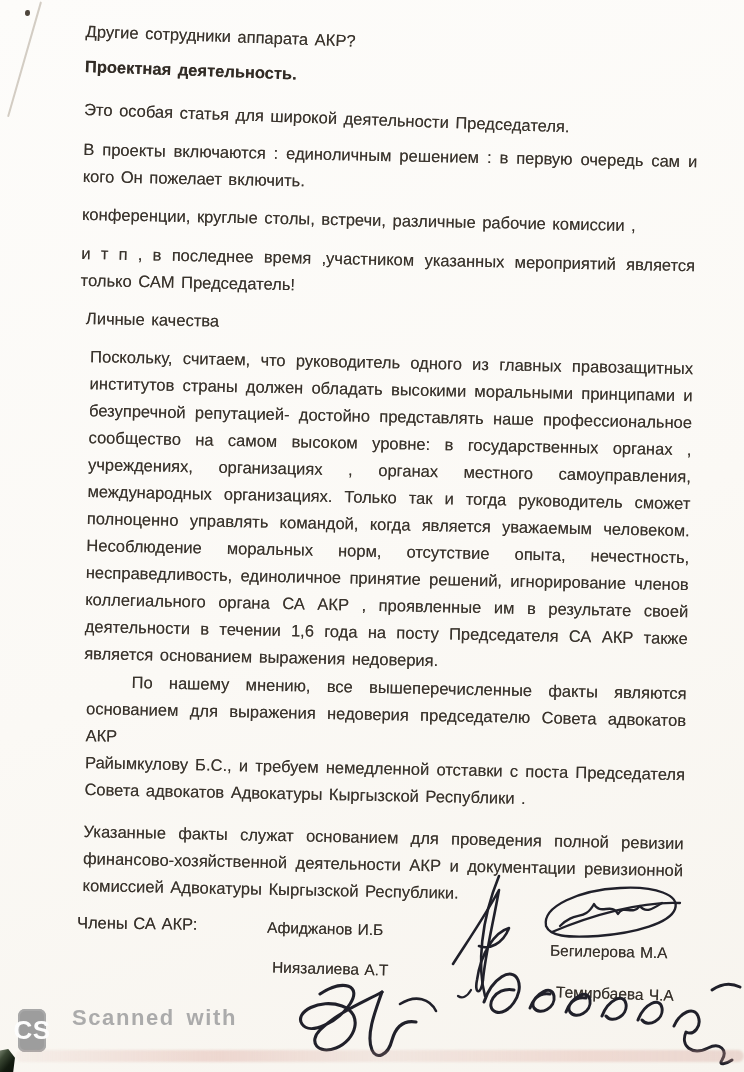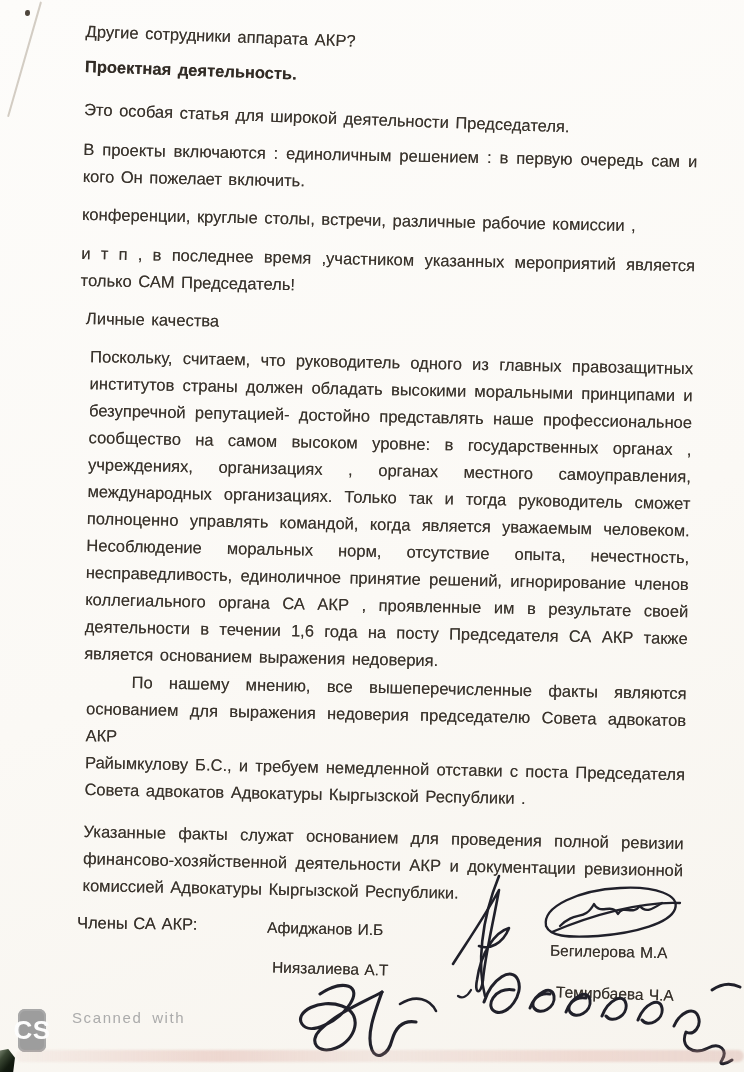--- a/index.html
+++ b/index.html
@@ -37,21 +37,21 @@
   
   .cs-logo {
     position:absolute; left:18px; top:1009px; width:28px; height:43px;
     background:#9d9d9d; border-radius:7px;
     display:flex; align-items:center; justify-content:center;
     box-shadow:inset 0 0 0 2px #a8a8a8;
   }
   .cs-logo span { color:#fdfdfd; font-weight:bold; font-size:26px; letter-spacing:0.5px; }
   .cs-text {
     position:absolute; left:72px; top:1006px; color:#ababab;
-    font-size:15px; line-height:23.5px; letter-spacing:1.6px; word-spacing:4px;
+    font-size:22px; line-height:23.5px; letter-spacing:1.6px; word-spacing:4px;font-weight:bold;
   }
 
   
   .scratch {
     position:absolute; left:8px; top:116px; width:120px; height:2px;
     background:rgba(176,166,151,0.55); transform:rotate(-74deg); transform-origin:0 50%;
     border-radius:2px;
   }
   .speck { position:absolute; left:25px; top:10px; width:5px; height:6px;
     background:#4e463c; border-radius:50% 40% 55% 45%; }

